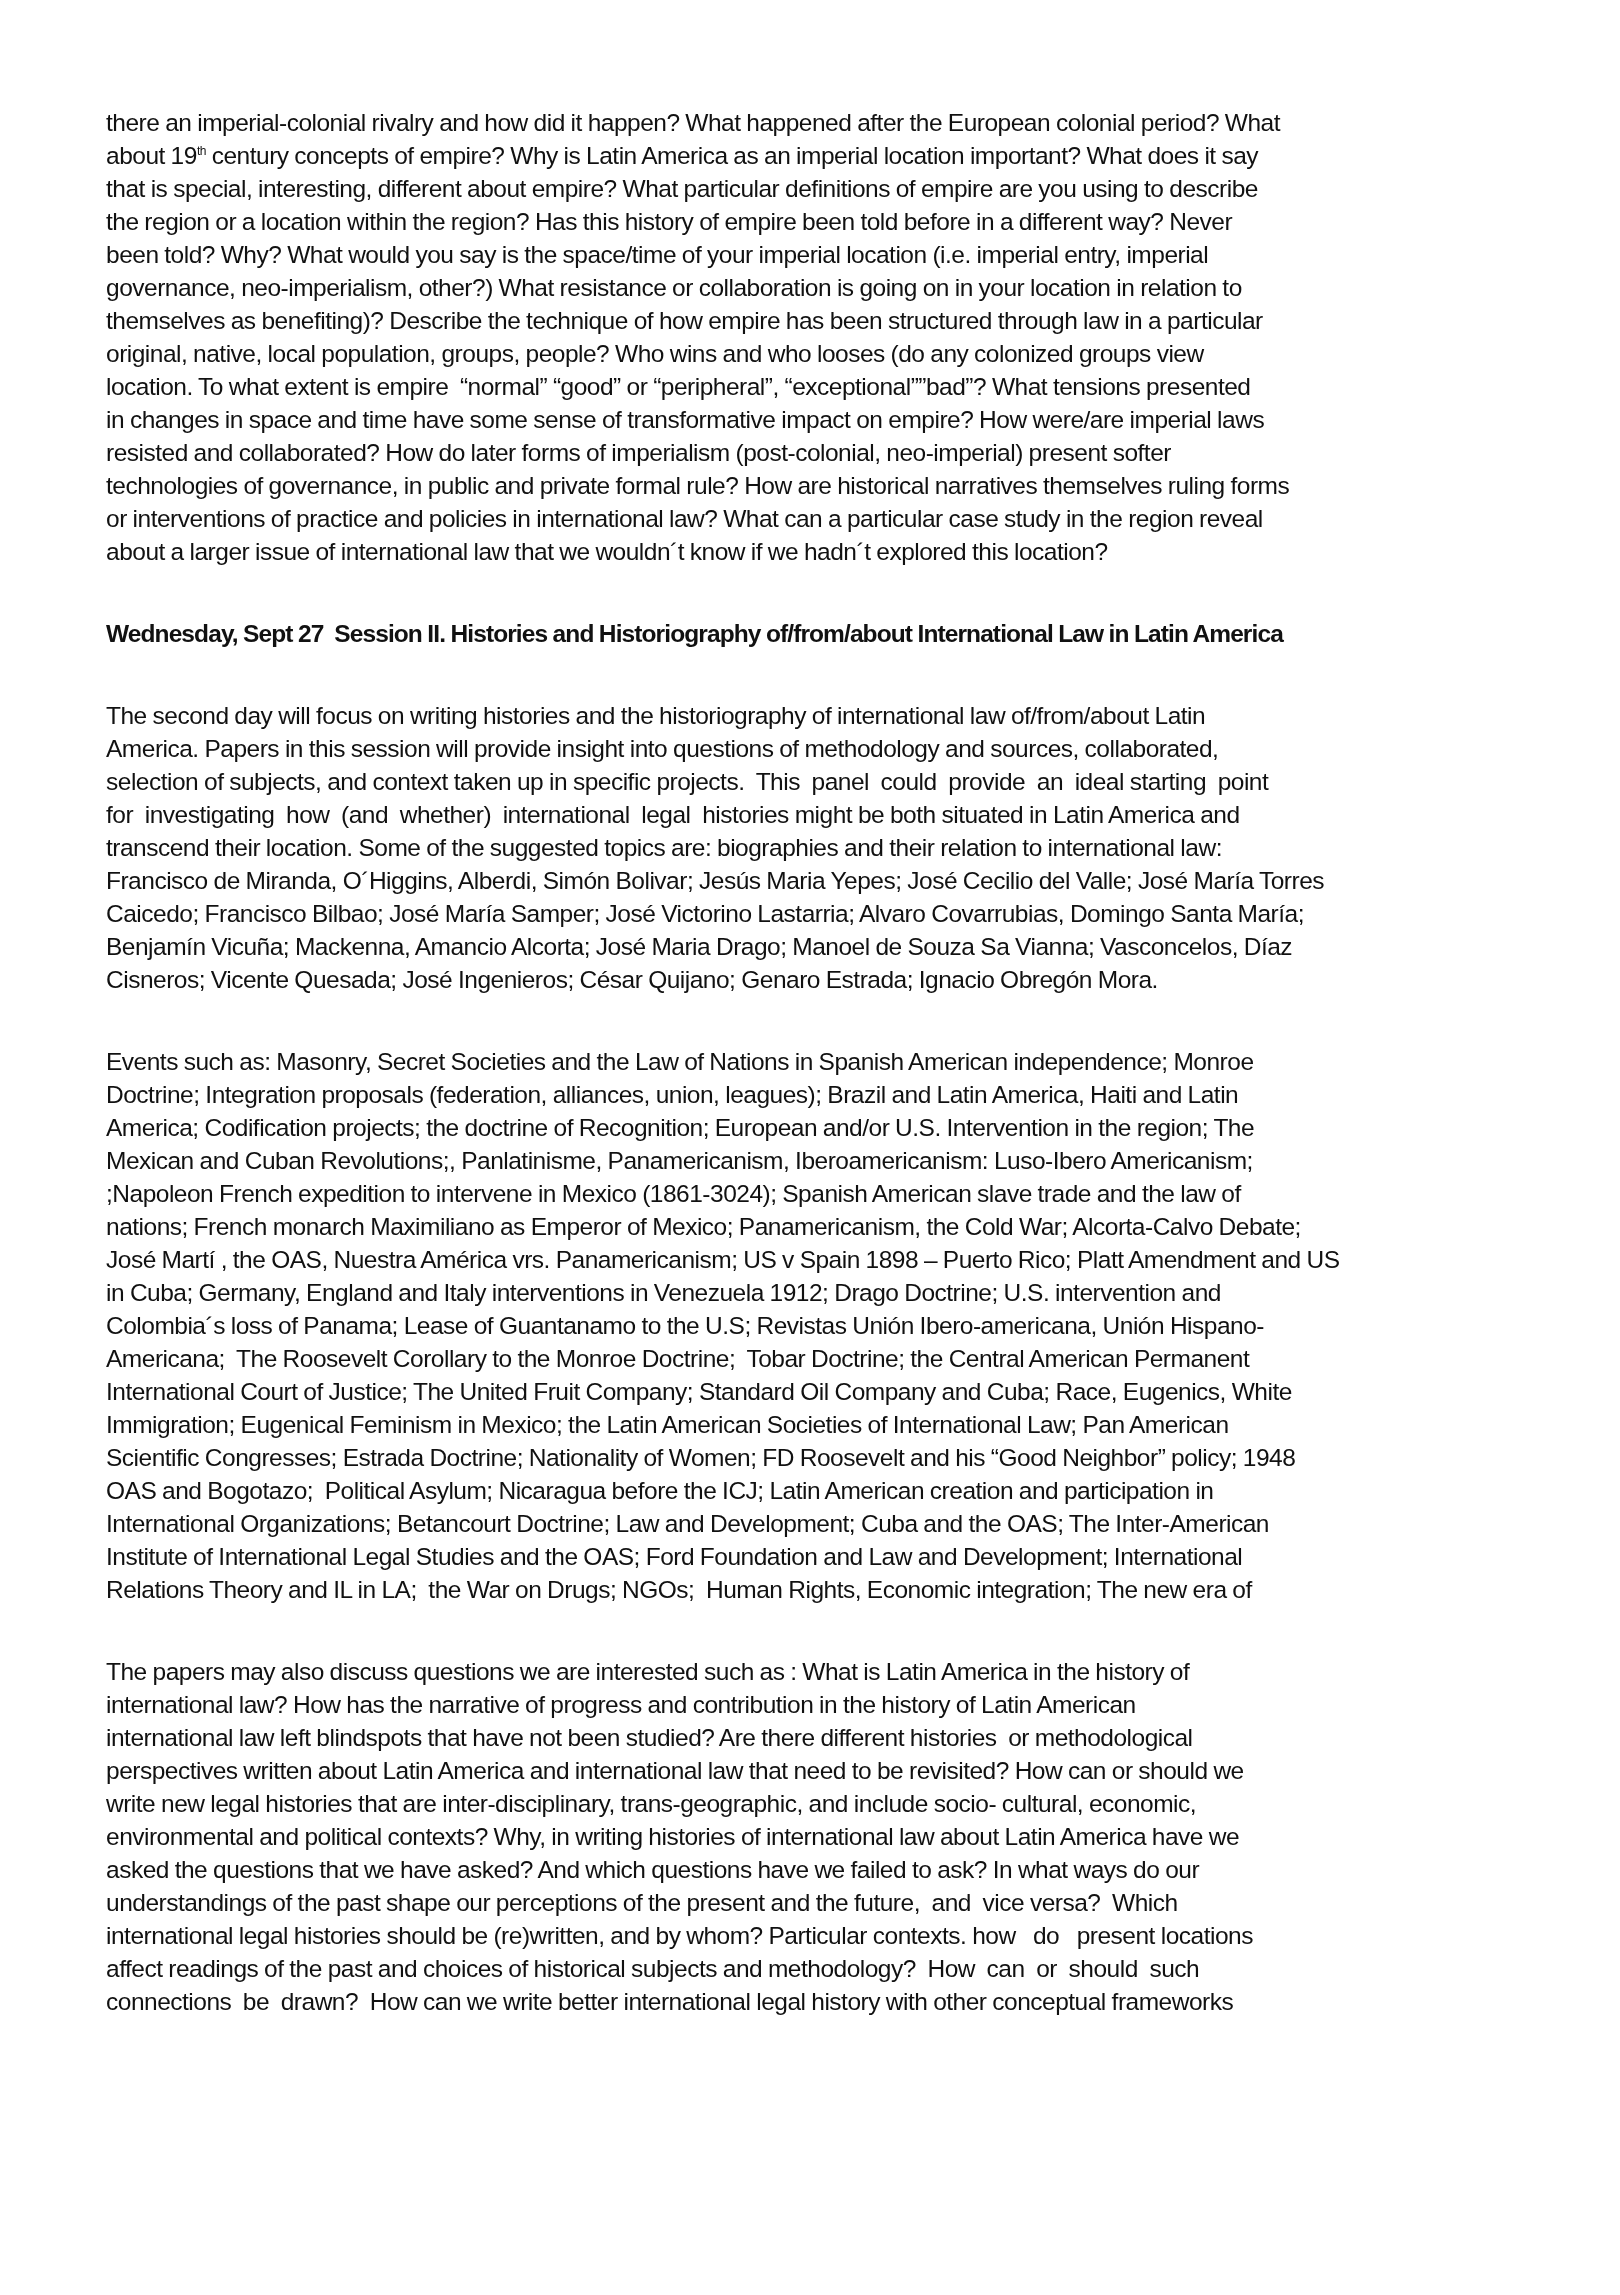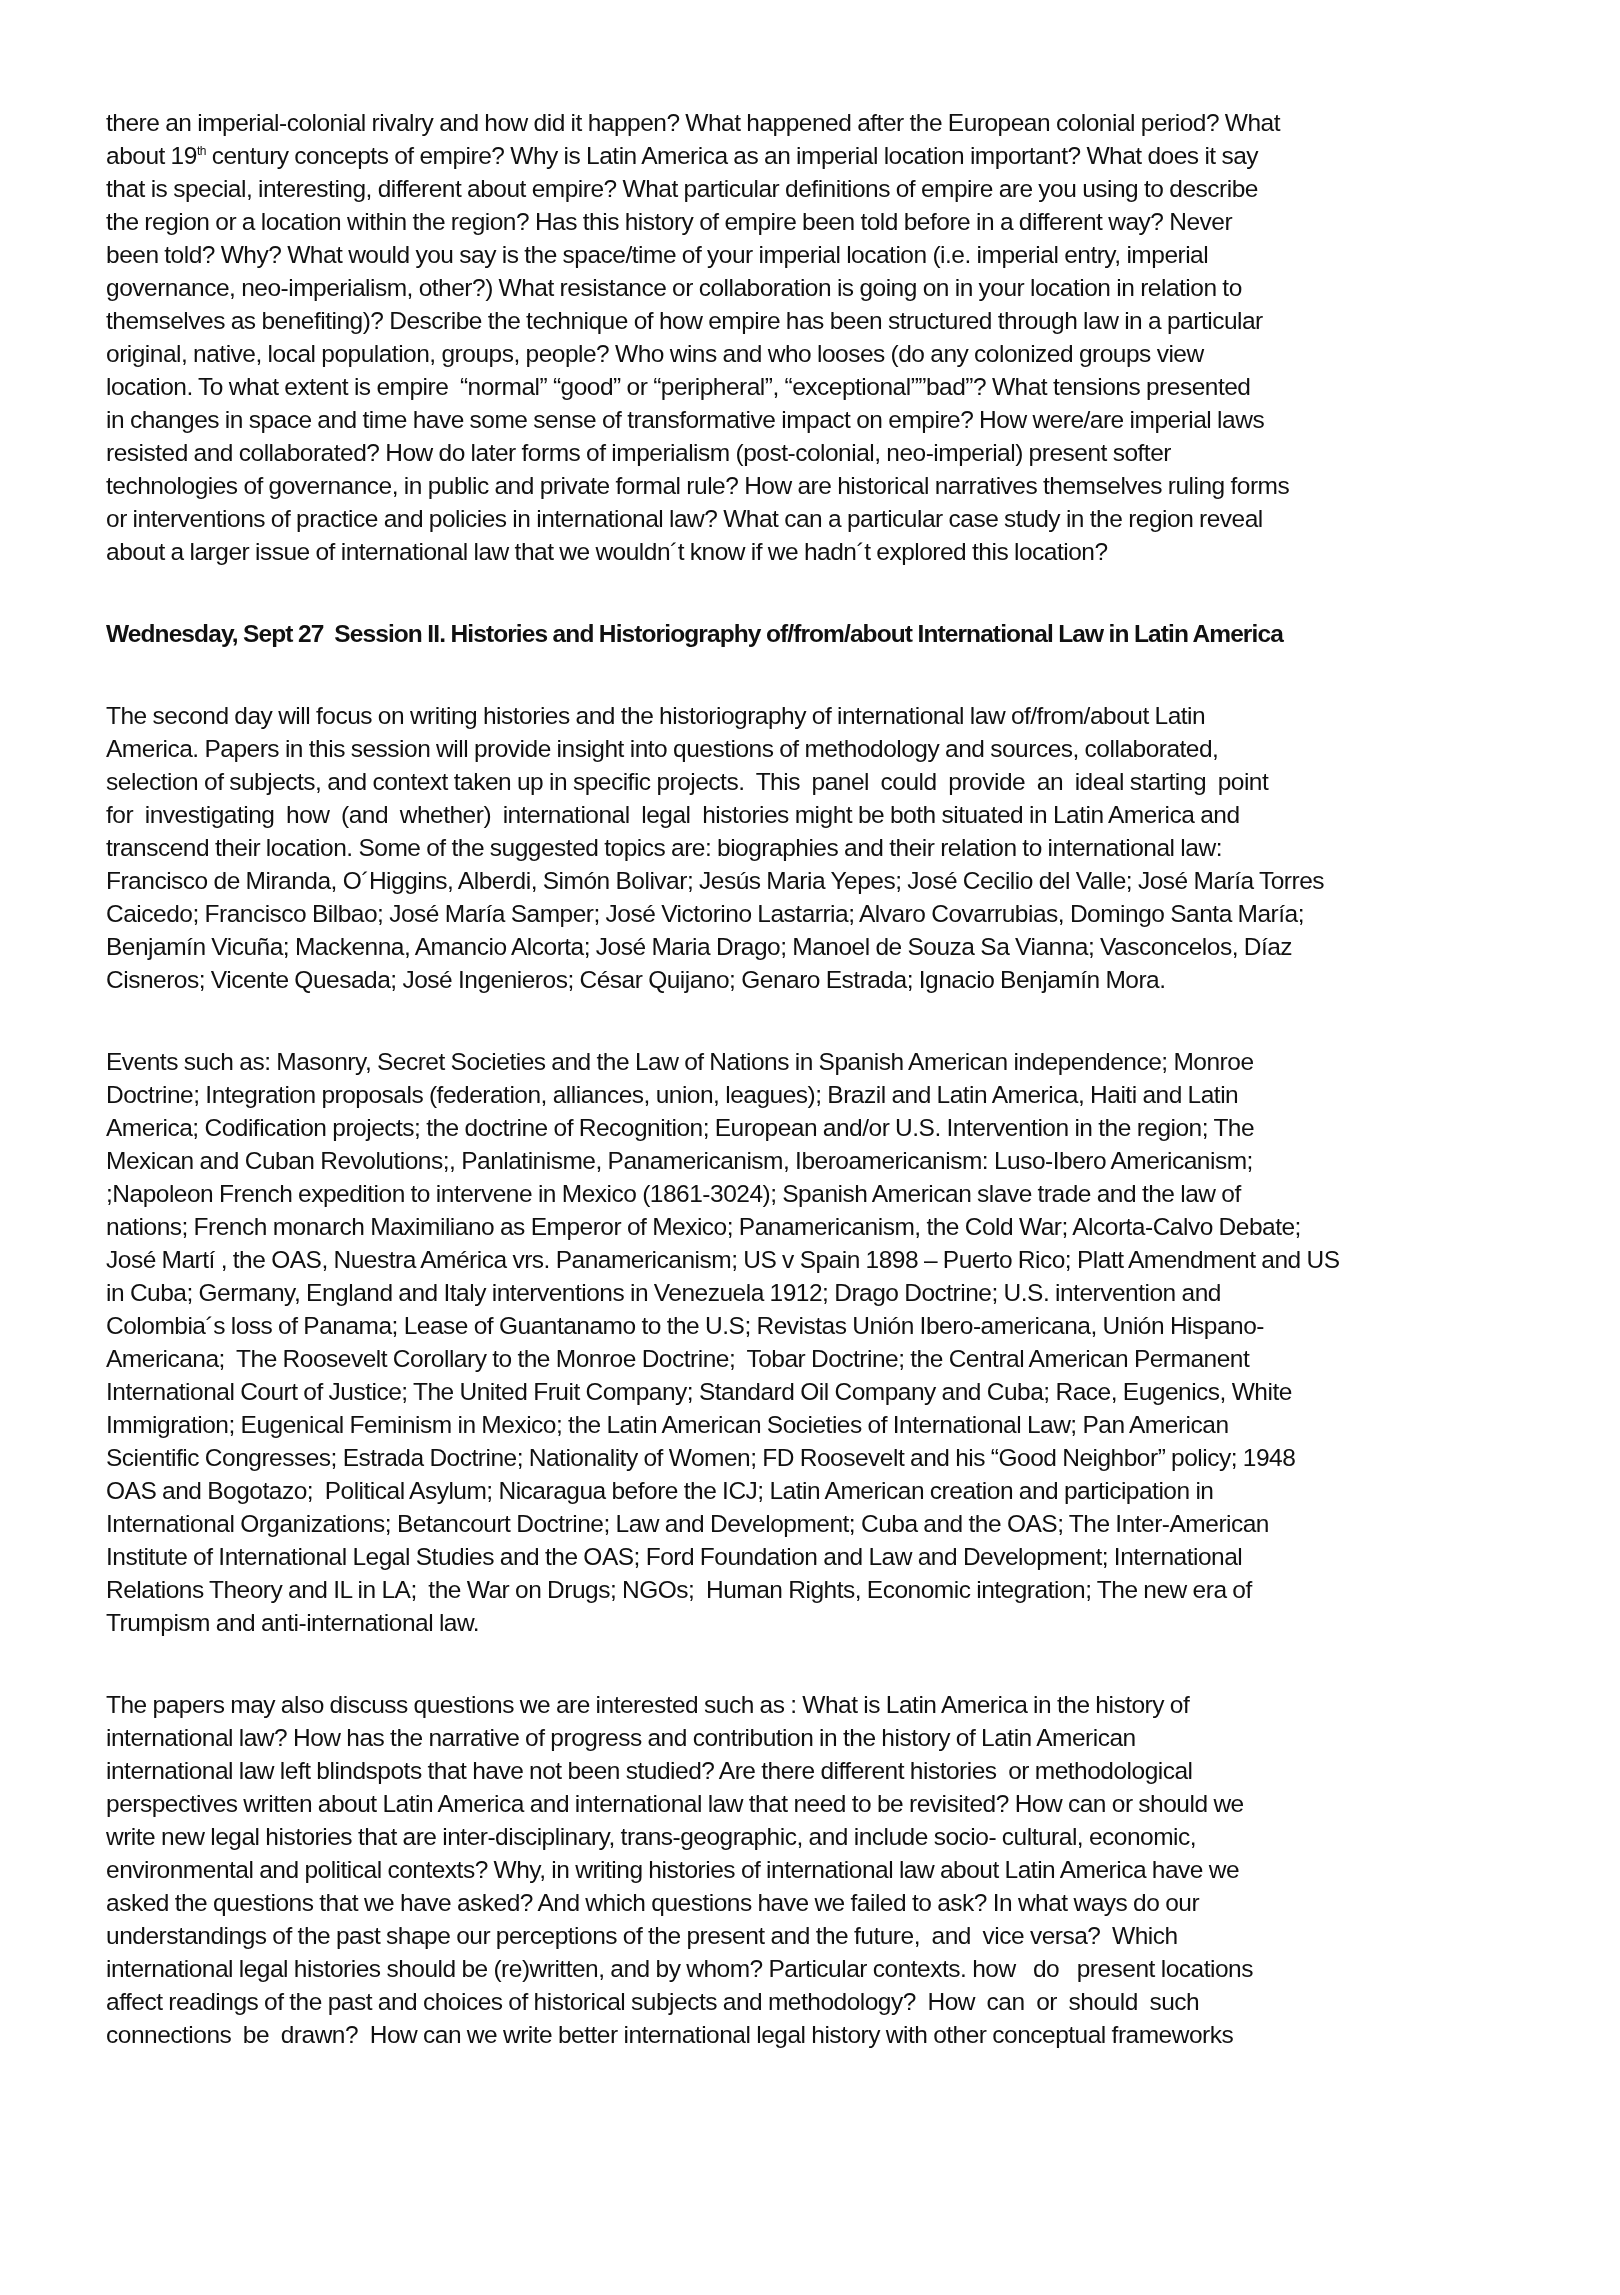--- a/index.html
+++ b/index.html
@@ -58,21 +58,21 @@
 
   <div class="para" id="session">
       <span class="line">The second day will focus on writing histories and the historiography of international law of/from/about Latin</span>
       <span class="line">America. Papers in this session will provide insight into questions of methodology and sources, collaborated,</span>
       <span class="line">selection of subjects, and context taken up in specific projects.  This  panel  could  provide  an  ideal starting  point</span>
       <span class="line">for  investigating  how  (and  whether)  international  legal  histories might be both situated in Latin America and</span>
       <span class="line">transcend their location. Some of the suggested topics are: biographies and their relation to international law:</span>
       <span class="line">Francisco de Miranda, O´Higgins, Alberdi, Simón Bolivar; Jesús Maria Yepes; José Cecilio del Valle; José María Torres</span>
       <span class="line">Caicedo; Francisco Bilbao; José María Samper; José Victorino Lastarria; Alvaro Covarrubias, Domingo Santa María;</span>
       <span class="line">Benjamín Vicuña; Mackenna, Amancio Alcorta; José Maria Drago; Manoel de Souza Sa Vianna; Vasconcelos, Díaz</span>
-      <span class="line">Cisneros; Vicente Quesada; José Ingenieros; César Quijano; Genaro Estrada; Ignacio Benjamín Mora.</span>
+      <span class="line">Cisneros; Vicente Quesada; José Ingenieros; César Quijano; Genaro Estrada; Ignacio Obregón Mora.</span>
     </div>
 
   <div class="gap"></div>
 
   <div class="para" id="events">
       <span class="line">Events such as: Masonry, Secret Societies and the Law of Nations in Spanish American independence; Monroe</span>
       <span class="line">Doctrine; Integration proposals (federation, alliances, union, leagues); Brazil and Latin America, Haiti and Latin</span>
       <span class="line">America; Codification projects; the doctrine of Recognition; European and/or U.S. Intervention in the region; The</span>
       <span class="line">Mexican and Cuban Revolutions;, Panlatinisme, Panamericanism, Iberoamericanism: Luso-Ibero Americanism;</span>
       <span class="line">;Napoleon French expedition to intervene in Mexico (1861-3024); Spanish American slave trade and the law of</span>
@@ -81,21 +81,20 @@
       <span class="line">in Cuba; Germany, England and Italy interventions in Venezuela 1912; Drago Doctrine; U.S. intervention and</span>
       <span class="line">Colombia´s loss of Panama; Lease of Guantanamo to the U.S; Revistas Unión Ibero-americana, Unión Hispano-</span>
       <span class="line">Americana;  The Roosevelt Corollary to the Monroe Doctrine;  Tobar Doctrine; the Central American Permanent</span>
       <span class="line">International Court of Justice; The United Fruit Company; Standard Oil Company and Cuba; Race, Eugenics, White</span>
       <span class="line">Immigration; Eugenical Feminism in Mexico; the Latin American Societies of International Law; Pan American</span>
       <span class="line">Scientific Congresses; Estrada Doctrine; Nationality of Women; FD Roosevelt and his “Good Neighbor” policy; 1948</span>
       <span class="line">OAS and Bogotazo;  Political Asylum; Nicaragua before the ICJ; Latin American creation and participation in</span>
       <span class="line">International Organizations; Betancourt Doctrine; Law and Development; Cuba and the OAS; The Inter-American</span>
       <span class="line">Institute of International Legal Studies and the OAS; Ford Foundation and Law and Development; International</span>
       <span class="line">Relations Theory and IL in LA;  the War on Drugs; NGOs;  Human Rights, Economic integration; The new era of</span>
-      <span class="line">Trumpism and anti-international law.</span>
     </div>
 
   <div class="gap"></div>
 
   <div class="para" id="questions">
       <span class="line">The papers may also discuss questions we are interested such as : What is Latin America in the history of</span>
       <span class="line">international law? How has the narrative of progress and contribution in the history of Latin American</span>
       <span class="line">international law left blindspots that have not been studied? Are there different histories  or methodological</span>
       <span class="line">perspectives written about Latin America and international law that need to be revisited? How can or should we</span>
       <span class="line">write new legal histories that are inter-disciplinary, trans-geographic, and include socio- cultural, economic,</span>

